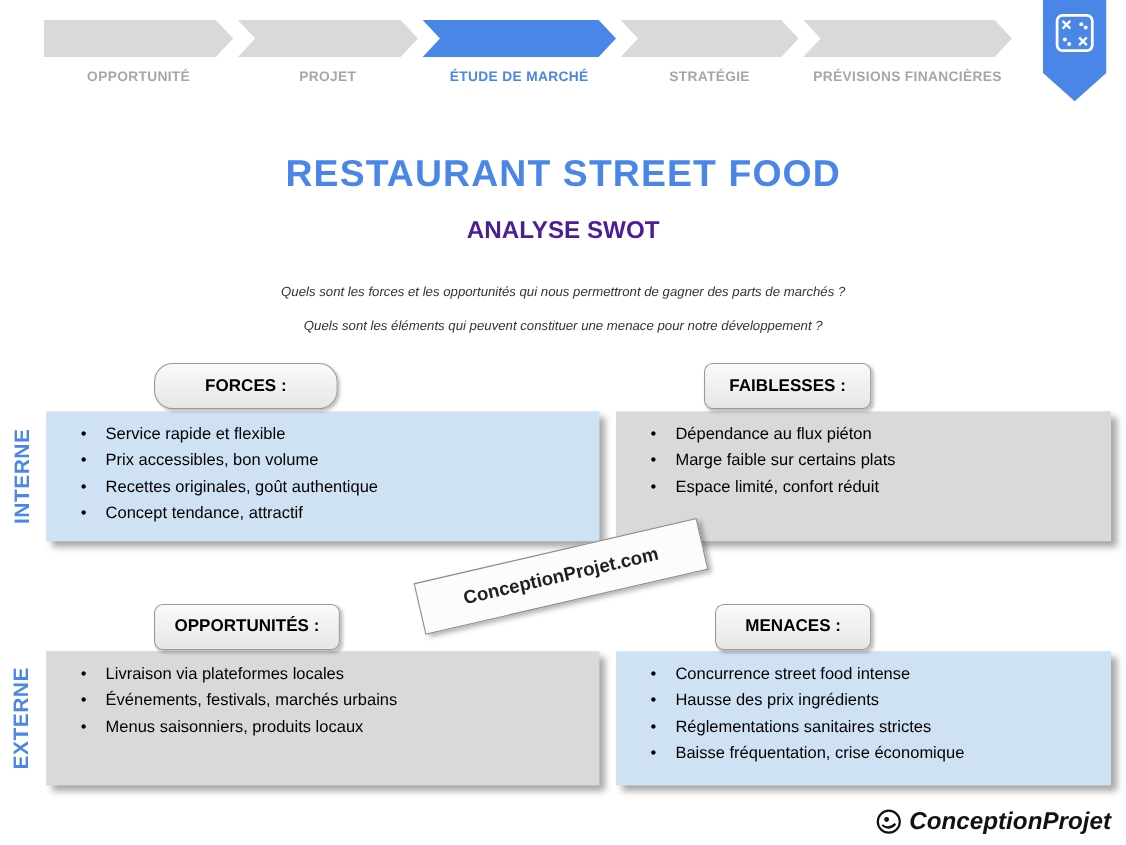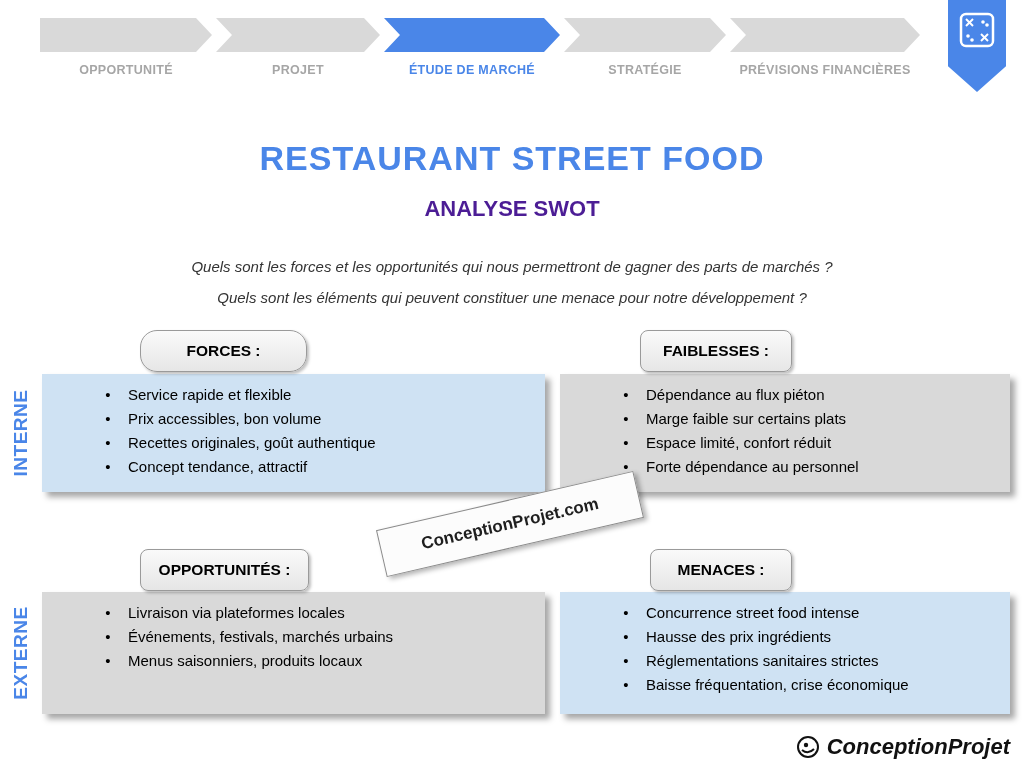--- a/index.html
+++ b/index.html
@@ -22,36 +22,36 @@
   .badge{position:absolute;top:0;right:18px;width:58px;height:92px;background:#4a86e8;
     clip-path:polygon(0 0,100% 0,100% 72%,50% 100%,0 72%);
     display:flex;justify-content:center;align-items:flex-start;padding-top:12px;box-sizing:border-box;}
 
   
   .title{position:absolute;top:116px;left:0;width:100%;text-align:center;
     font-size:34px;font-weight:bold;color:#4a86e8;letter-spacing:1px;margin-top:23px;}
   .subtitle{position:absolute;top:196px;left:0;width:100%;text-align:center;
     font-size:22px;font-weight:bold;color:#4c1d95;}
   .question{position:absolute;left:0;width:100%;text-align:center;
-    font-size:15px;font-style:italic;color:#333;}
+    font-size:12px;font-style:italic;color:#333;}
   .q1{top:258px}.q2:nth-of-type(n){}
   .q2{top:289px}
 
   
   .tag{position:absolute;height:40px;border:1px solid #9a9a9a;border-radius:8px;
     background:linear-gradient(#fafafa,#e6e6e6);box-shadow:2px 2px 3px rgba(0,0,0,.25);
     display:flex;align-items:center;justify-content:center;
     font-weight:bold;font-size:15.5px;color:#000;z-index:3;}
   #tag-forces{left:140px;top:330px;width:165px;border-radius:17px;}
   #tag-faiblesses{left:640px;top:330px;width:150px;}
   #tag-opportunites{left:140px;top:549px;width:167px;}
   #tag-menaces{left:650px;top:549px;width:140px;}
 
   
-  .panel{position:absolute;box-shadow:5px 5px 6px rgba(0,0,0,.35);box-sizing:border-box;padding-top:9px;z-index:1;padding-left:32px;}
+  .panel{position:absolute;box-shadow:5px 5px 6px rgba(0,0,0,.35);box-sizing:border-box;padding-top:9px;z-index:1;}
   .panel ul{margin:0;padding:0;list-style:none;}
   .panel li{display:flex;font-size:15px;color:#000;line-height:24px;}
   .panel li::before{content:"\2022";width:16px;text-align:center;margin-left:26px;margin-right:12px;flex:none;}
   #panel-forces{left:42px;top:374px;width:503px;height:118px;background:#cfe2f3;}
   #panel-faiblesses{left:560px;top:374px;width:450px;height:118px;background:#d9d9d9;}
   #panel-opportunites{left:42px;top:592px;width:503px;height:122px;background:#d9d9d9;}
   #panel-menaces{left:560px;top:592px;width:450px;height:122px;background:#cfe2f3;}
 
   
   .rowlabel{position:absolute;left:0;width:42px;display:flex;align-items:center;justify-content:center;}
@@ -125,21 +125,20 @@
     <li>Prix accessibles, bon volume</li>
     <li>Recettes originales, goût authentique</li>
     <li>Concept tendance, attractif</li>
   </ul>
 </div>
 <div class="panel" id="panel-faiblesses">
   <ul>
     <li>Dépendance au flux piéton</li>
     <li>Marge faible sur certains plats</li>
     <li>Espace limité, confort réduit</li>
-    <li>Forte dépendance au personnel</li>
   </ul>
 </div>
 <div class="panel" id="panel-opportunites">
   <ul>
     <li>Livraison via plateformes locales</li>
     <li>Événements, festivals, marchés urbains</li>
     <li>Menus saisonniers, produits locaux</li>
   </ul>
 </div>
 <div class="panel" id="panel-menaces">

